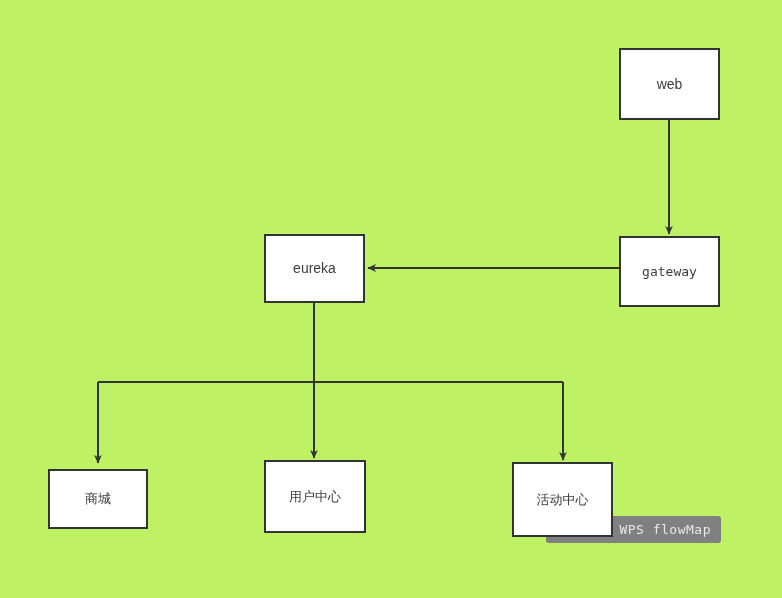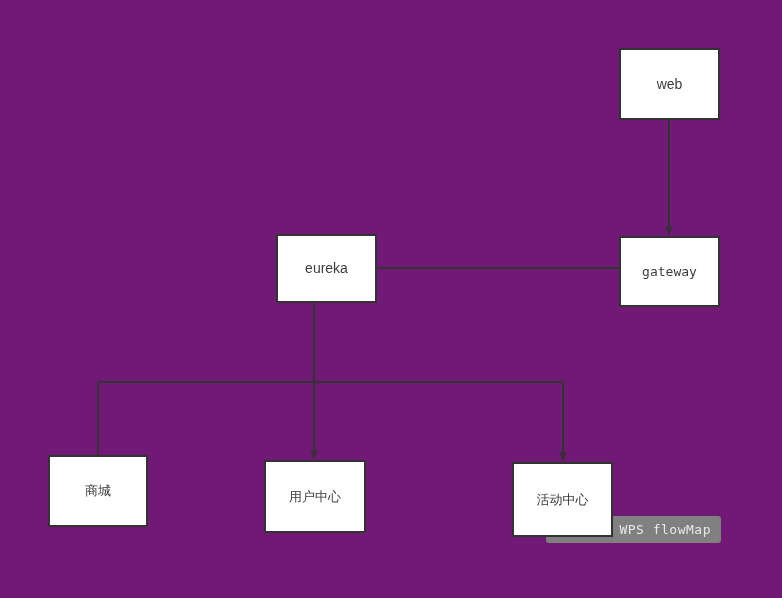--- a/index.html
+++ b/index.html
@@ -8,21 +8,21 @@
     padding: 0;
     background: #ffffff;
   }
   body {
     font-family: "Liberation Sans", sans-serif;
   }
   #canvas {
     position: relative;
     width: 782px;
     height: 598px;
-    background: #701a75;
+    background: #bef264;
     overflow: hidden;
   }
   #edges {
     position: absolute;
     left: 0;
     top: 0;
     width: 782px;
     height: 598px;
   }
   .node {
@@ -49,22 +49,22 @@
     font-family: "DejaVu Sans Mono", "Liberation Mono", monospace;
     font-size: 13px;
   }
   .font-cjk {
     font-family: "DejaVu Sans", "Liberation Sans", sans-serif;
     font-size: 13px;
   }
   
   #node-web      { left: 619px; top: 48px;  width: 101px; height: 72px; }
   #node-gateway  { left: 619px; top: 236px; width: 101px; height: 71px; }
-  #node-eureka   { left: 276px; top: 234px; width: 101px; height: 69px; }
-  #node-mall     { left: 48px;  top: 455px; width: 100px; height: 72px; }
+  #node-eureka   { left: 264px; top: 234px; width: 101px; height: 69px; }
+  #node-mall     { left: 48px;  top: 469px; width: 100px; height: 60px; }
   #node-user     { left: 264px; top: 460px; width: 102px; height: 73px; }
   #node-activity { left: 512px; top: 462px; width: 101px; height: 75px; }
 
   #watermark {
     position: absolute;
     left: 546px;
     top: 516px;
     width: 175px;
     height: 27px;
     background: #808080;

